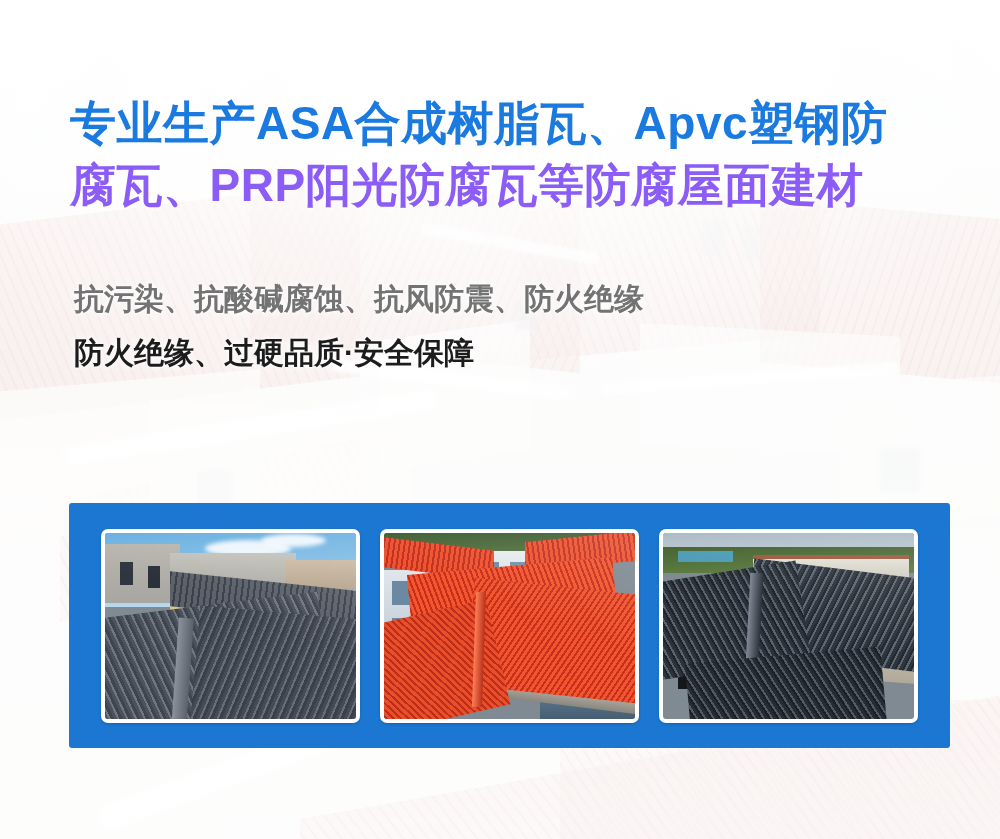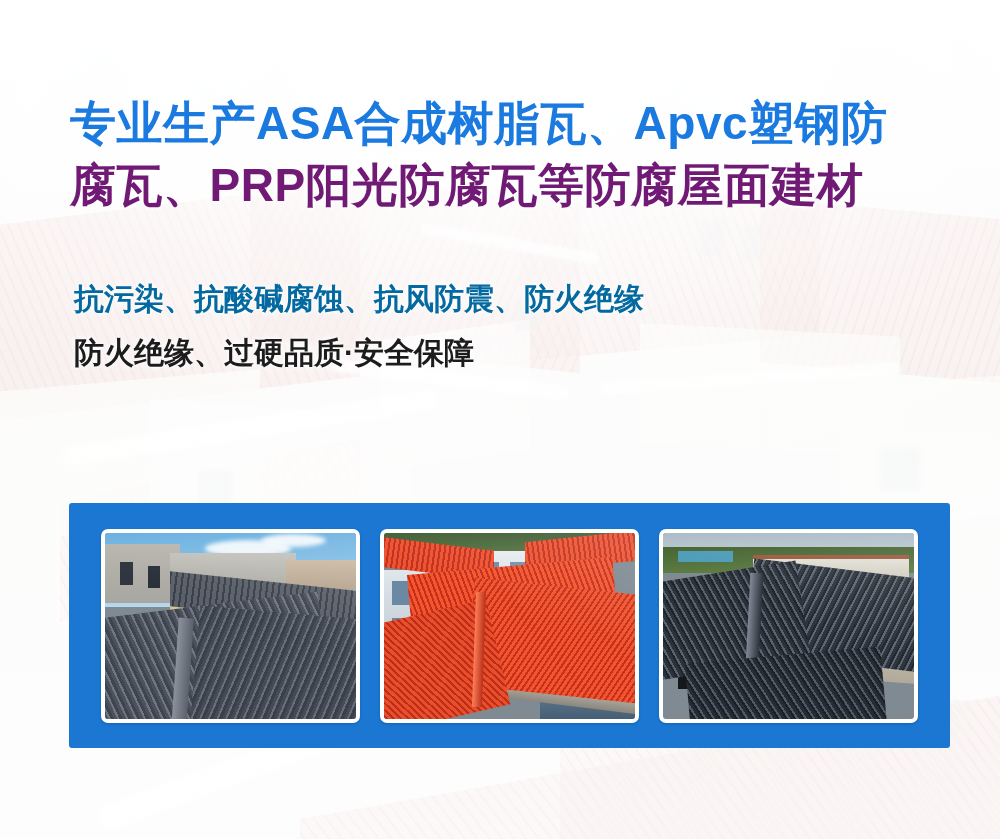--- a/index.html
+++ b/index.html
@@ -323,25 +323,25 @@
     <div class="roof roofF"></div>
     <div class="roof roofE"></div>
     <div class="wall wallE"></div>
     <div class="ridge ridgeD"></div>
   </div>
 
   <div class="bg-layer bg-wash"></div>
 
   <div id="headline">
     <div class="h-line" style="color:#1a7ae0">专业生产ASA合成树脂瓦、Apvc塑钢防</div>
-    <div class="h-line" style="color:#701a75">腐瓦、PRP阳光防腐瓦等防腐屋面建材</div>
+    <div class="h-line" style="color:#8b5cf6">腐瓦、PRP阳光防腐瓦等防腐屋面建材</div>
   </div>
 
   <div id="features">
-    <div class="f-line" style="color:#0369a1">抗污染、抗酸碱腐蚀、抗风防震、防火绝缘</div>
+    <div class="f-line" style="color:#737373">抗污染、抗酸碱腐蚀、抗风防震、防火绝缘</div>
     <div class="f-line" style="color:#1c1c1c">防火绝缘、过硬品质·安全保障</div>
   </div>
 
   <div id="gallery" style="background:#1b77d1">
 
     <div class="photo">
       <div class="photo-inner">
         <div class="p1-sky"></div>
         <div class="p1-cloud p1-c1"></div>
         <div class="p1-cloud p1-c2"></div>

